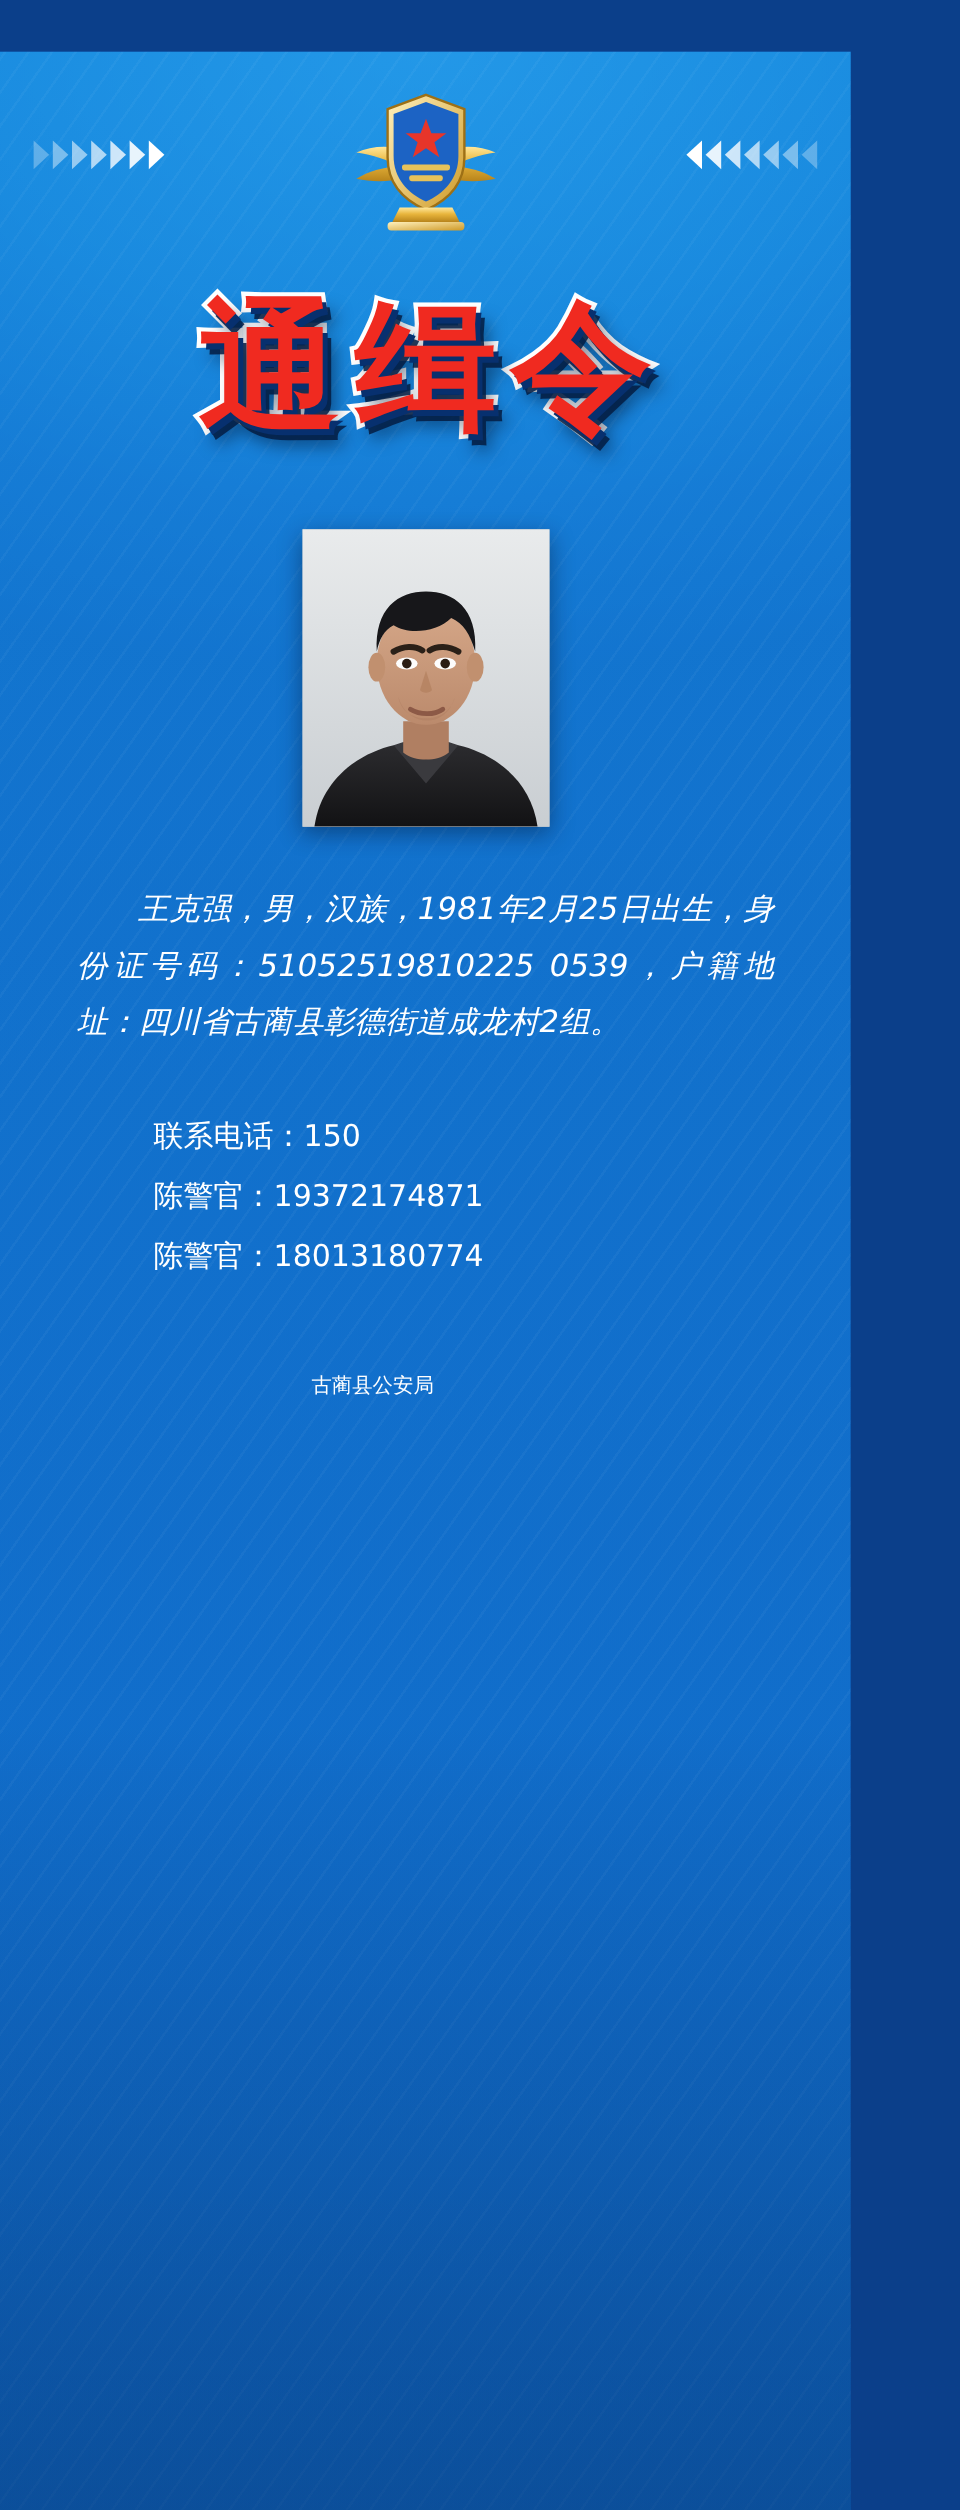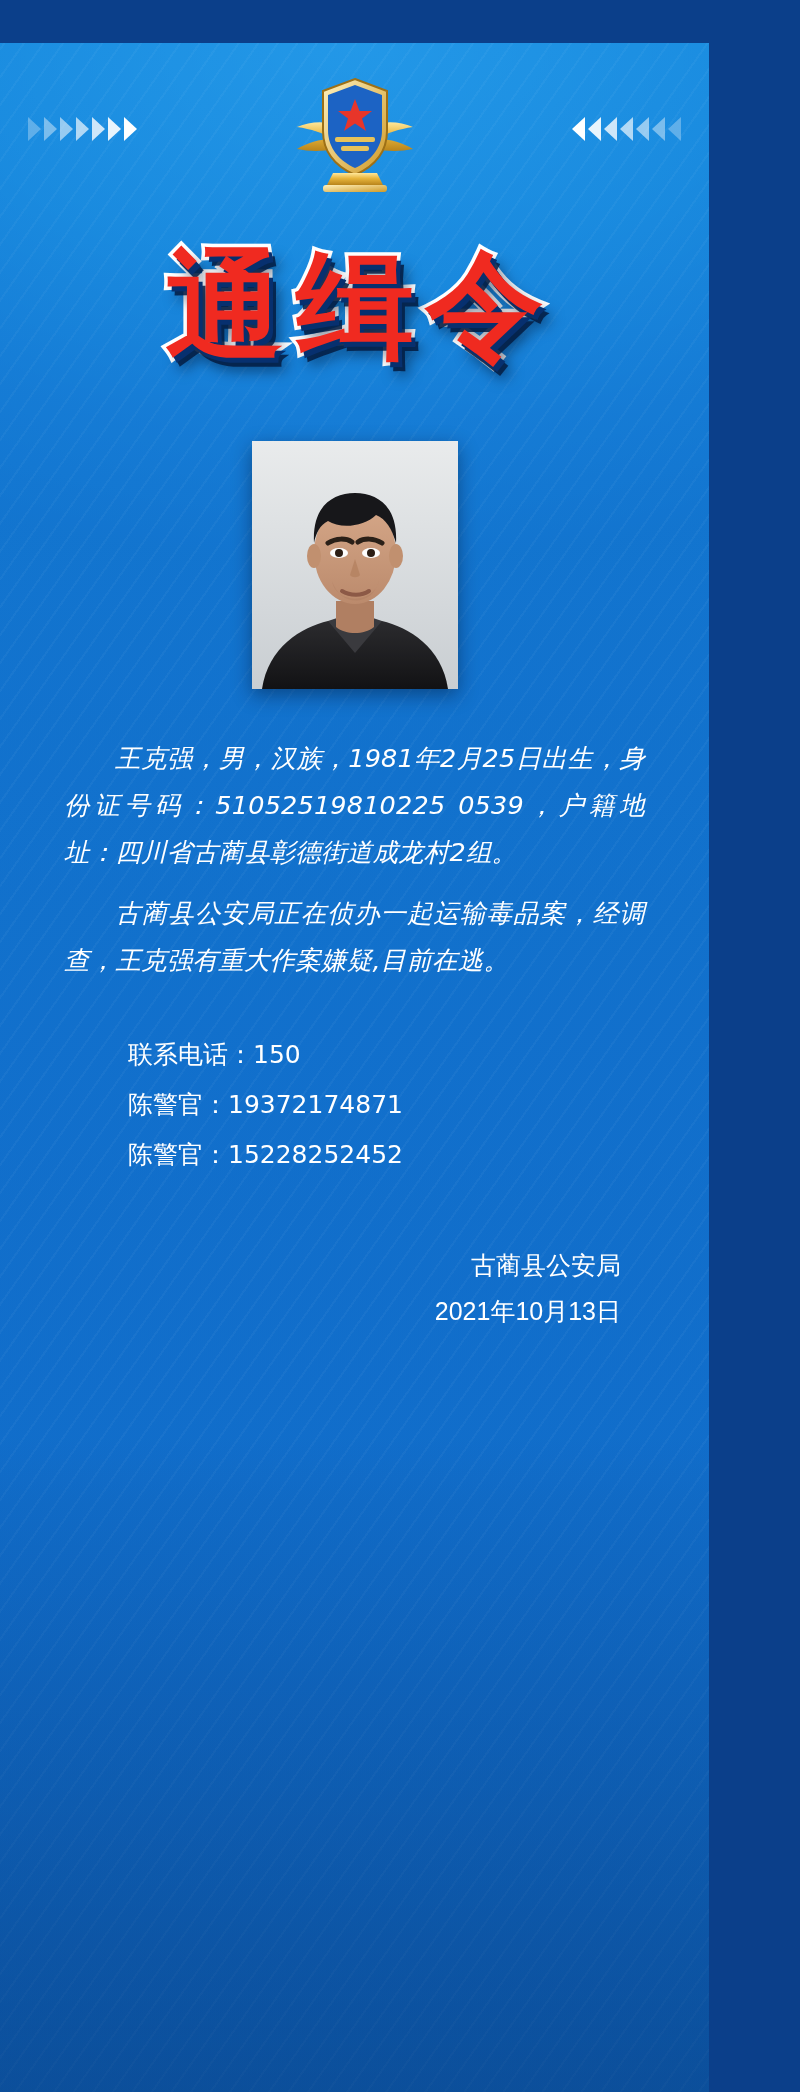--- a/index.html
+++ b/index.html
@@ -157,24 +157,24 @@
     margin: 46px 0 0 128px;
     color: #ffffff;
     font-family: "DejaVu Sans", "Liberation Sans", sans-serif;
     font-size: 25px;
     line-height: 50px;
   }
 
   
   .signature {
     margin: 62px 88px 0 0;
-    text-align: right;
+    text-align: center;
     color: #ffffff;
-    font-family: Liberation Sans, sans-serif;
-    font-size: 25px;
+    font-family: Liberation Mono, monospace;
+    font-size: 17px;
     line-height: 46px;
   }
 </style>
 </head>
 <body>
 
 <div class="poster">
   <div class="content">
 
     <div class="header">
@@ -274,28 +274,26 @@
         <path d="M103 118 L98 134 C100 137 106 137 108 134 Z" fill="#b3805f" opacity="0.75"></path>
 
         <path d="M90 150 C98 155 110 155 117 150" stroke="#8c5946" stroke-width="4" fill="none" stroke-linecap="round"></path>
 
         <path d="M80 140 C88 166 120 166 127 140 C122 163 84 164 80 140 Z" fill="#a9785c" opacity="0.35"></path>
       </svg>
     </div>
 
     <div class="body-text">
       <p>王克强，男，汉族，1981年2月25日出生，身份证号码：51052519810225 0539，户籍地址：四川省古蔺县彰德街道成龙村2组。</p>
-      <p>古蔺县公安局正在侦办一起运输毒品案，经调查，王克强有重大作案嫌疑,目前在逃。</p>
     </div>
 
     <div class="contacts">
       <div>联系电话：150</div>
       <div>陈警官：19372174871</div>
-      <div>陈警官：15228252452</div>
+      <div>陈警官：18013180774</div>
     </div>
 
     <div class="signature">
       <div>古蔺县公安局</div>
-      <div>2021年10月13日</div>
     </div>
 
   </div>
 </div>
 
 </body></html>

